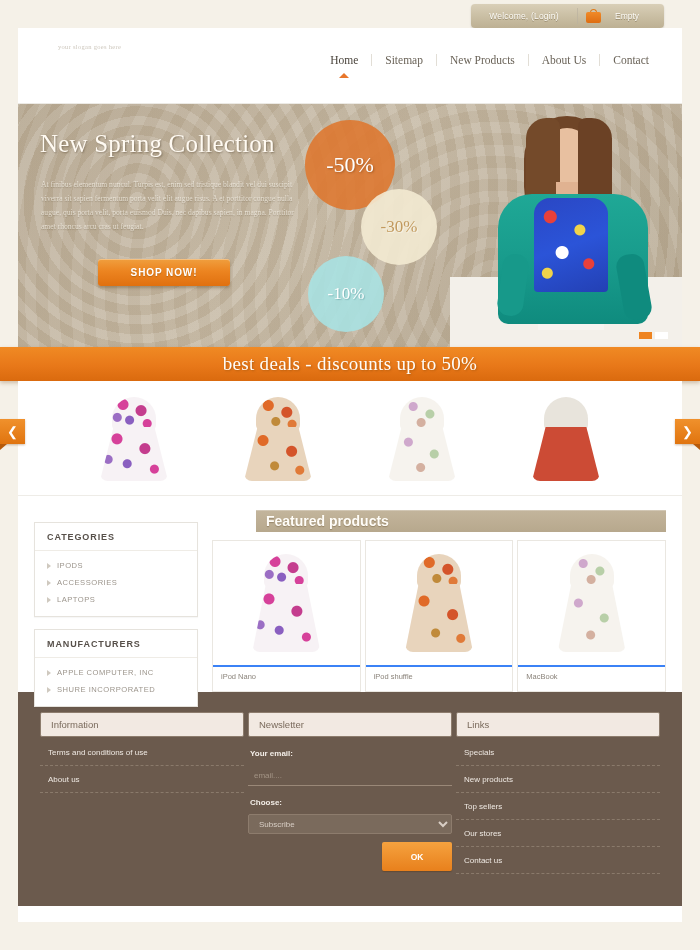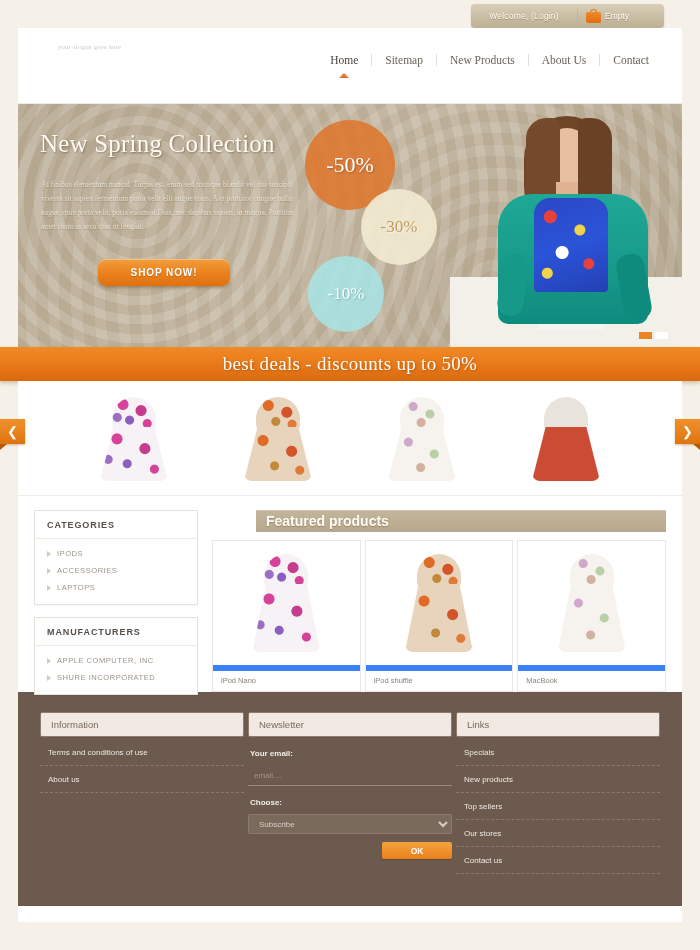--- a/index.html
+++ b/index.html
@@ -43,21 +43,21 @@
   }
   .topbar-sep {
     width: 1px; height: 16px;
     background: rgba(255,255,255,.45);
     border-left: 1px solid rgba(140,125,95,.4);
   }
   .topbar-right {
     width: 86px;
     display: flex;
     align-items: center;
-    gap: 4px;
+    gap: 14px;
     padding-left: 8px;
   }
   .cart-icon {
     width: 15px; height: 14px;
     position: relative;
   }
   .cart-icon .bag {
     position: absolute;
     bottom: 0; left: 0;
     width: 15px; height: 11px;
@@ -175,21 +175,21 @@
     font-family: "Liberation Serif", serif;
     font-size: 7.6px;
     line-height: 14px;
     color: rgba(255,252,245,.66);
     text-shadow: 0 1px 1px rgba(110,95,70,.4);
   }
   .shop-btn {
     position: absolute;
     top: 155px; left: 80px;
     width: 132px; height: 27px;
-    border-radius: 8px;
+    border-radius: 3px;
     background: linear-gradient(to bottom, #f09f3e 0%, #ec8420 45%, #e0700f 100%);
     border: none;
     color: #fff;
     font-size: 10px;
     font-weight: bold;
     letter-spacing: .9px;
     cursor: pointer;
     box-shadow: 0 2px 3px rgba(90,60,20,.35), inset 0 1px 0 rgba(255,255,255,.35);
     text-shadow: 0 1px 1px rgba(140,80,10,.5);
   }
@@ -436,21 +436,21 @@
   .p-red-skirt { background: #cc4b35; }
   .p-red-top { background: #e8e4dc; }
 
   
   .content {
     display: flex;
     padding: 14px 16px 0 16px;
     background: #ffffff;
     height: 196px;
   }
-  .sidebar { width: 164px; flex-shrink: 0; }
+  .sidebar { width: 164px; flex-shrink: 0; margin-top: 12px; }
   .block {
     background: #fff;
     border: 1px solid #e6e3dd;
     margin-bottom: 12px;
     box-shadow: 0 1px 1px rgba(0,0,0,.03);
   }
   .block-title {
     font-size: 9px;
     font-weight: bold;
     color: #57504a;
@@ -507,21 +507,21 @@
   .product .img {
     height: 124px;
     display: flex;
     align-items: center;
     justify-content: center;
   }
   .product .name {
     font-size: 7.5px;
     color: #8b847b;
     padding: 5px 8px;
-    border-top: 6px solid #3b82f6;
+    border-top: 2px solid #3b82f6;
   }
 
   
   .footer {
     background: #6b5a4d;
     height: 214px;
     display: flex;
     padding: 20px 22px;
     gap: 4px;
   }
@@ -569,21 +569,21 @@
     color: #d8cec5;
     font-size: 8px;
     padding: 0 6px;
     font-family: "Liberation Sans", sans-serif;
     outline: none;
     border-radius: 2px;
   }
   .fok {
     display: block;
     margin: 8px 0 0 auto;
-    width: 70px; height: 17px;
+    width: 70px; height: 29px;
     background: linear-gradient(to bottom, #f5a23f, #e8801c);
     border: none;
     color: #fff;
     font-size: 8.5px;
     font-weight: bold;
     cursor: pointer;
     border-radius: 2px;
     box-shadow: 0 1px 1px rgba(80,50,15,.35);
   }
 </style>

